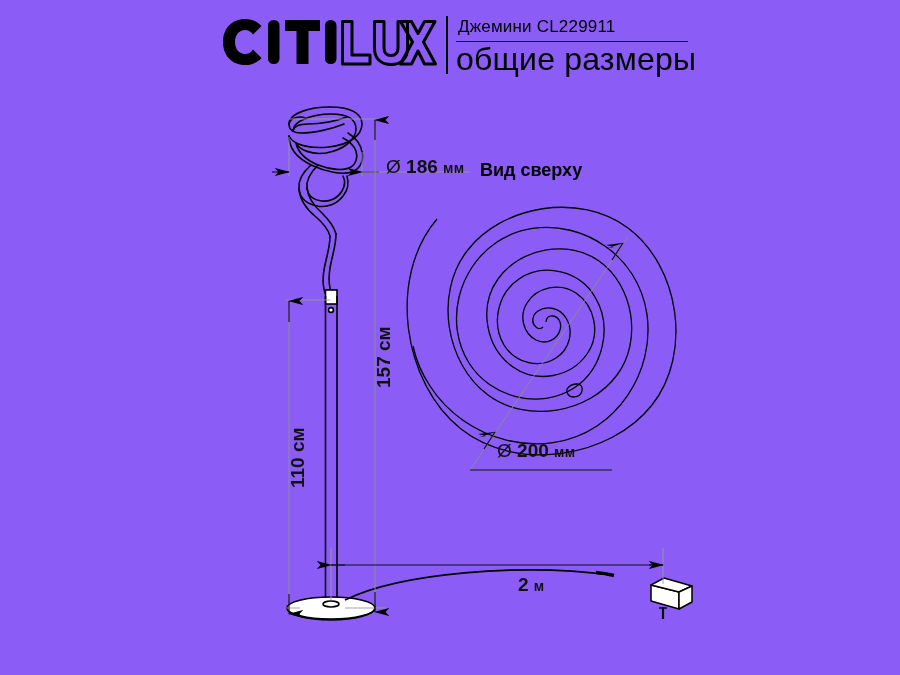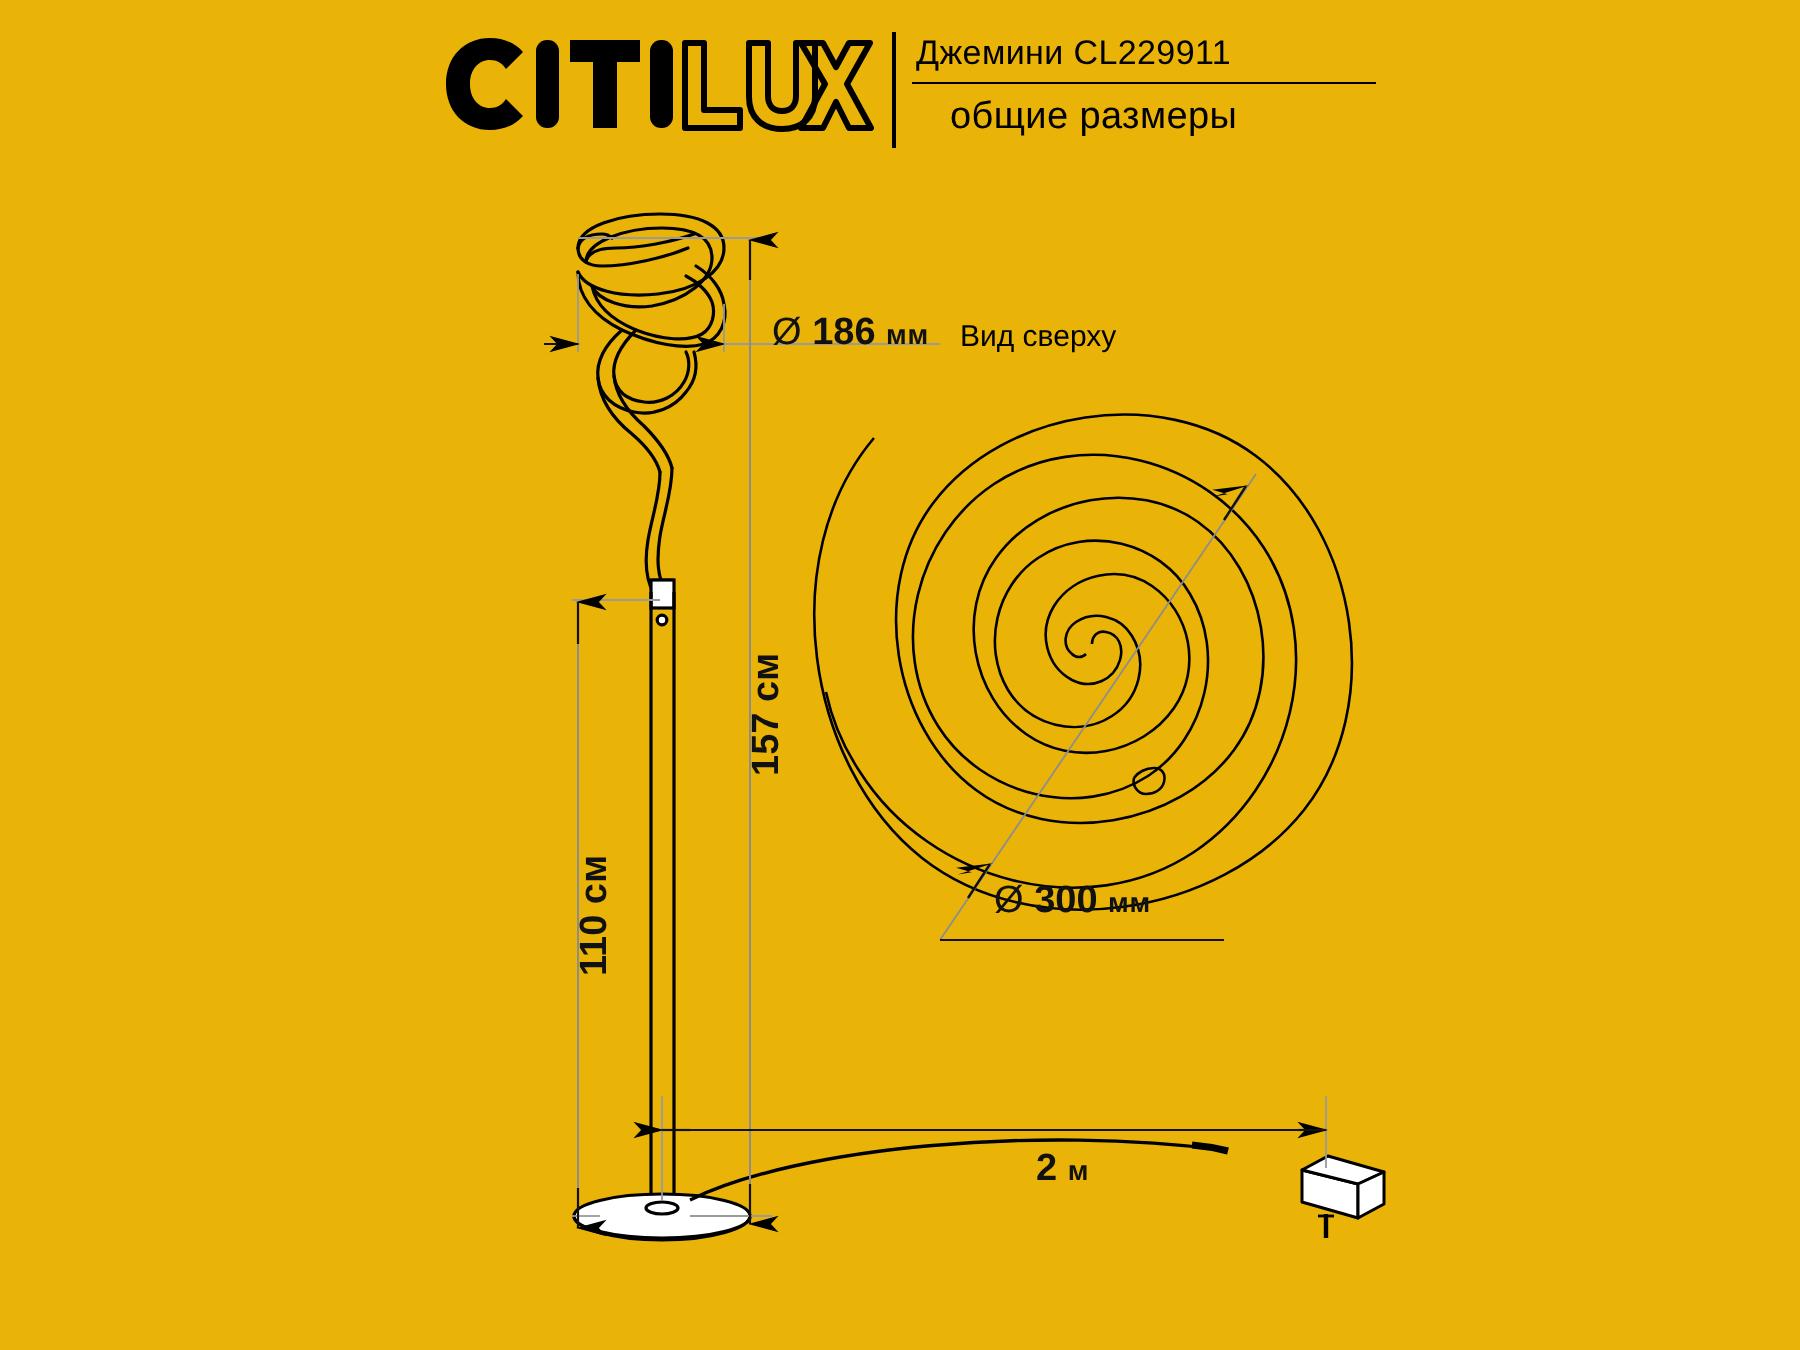--- a/index.html
+++ b/index.html
@@ -9,21 +9,21 @@
     background: #ffffff;
   }
   body {
     font-family: "Liberation Sans", "DejaVu Sans", sans-serif;
     color: #000000;
   }
   #page {
     position: relative;
     width: 900px;
     height: 675px;
-    background: #eab308;
+    background: #8b5cf6;
     overflow: hidden;
   }
 
   
   #header {
     position: absolute;
     left: 0;
     top: 0;
     width: 900px;
     height: 88px;
@@ -69,27 +69,26 @@
     left: 10px;
     top: 27px;
     width: 232px;
     height: 1px;
     background: #000;
   }
   #title-line2 {
     position: absolute;
     left: 10px;
     top: 29px;
-    font-size: 19px;
+    font-size: 32px;
     font-weight: 400;
     letter-spacing: 0.2px;
     white-space: nowrap;
     line-height: 32px;
     color: #000;
-    margin-left: 19px;
   }
 
   
   #drawing {
     position: absolute;
     left: 0;
     top: 0;
     width: 900px;
     height: 583px;
   }
@@ -108,22 +107,22 @@
     font-size: 14px;
     font-weight: 700;
     letter-spacing: 0.3px;
   }
   .dim-label .dia {
     font-size: 19px;
     font-weight: 400;
   }
   .view-label {
     position: absolute;
-    font-size: 15px;
-    font-weight: 400;
+    font-size: 18px;
+    font-weight: 700;
     color: #000;
     white-space: nowrap;
     line-height: 1;
   }
   .rot-label {
     position: absolute;
     transform-origin: 0 0;
     transform: rotate(-90deg);
     font-size: 19px;
     font-weight: 700;
@@ -356,21 +355,21 @@
     <div class="dim-label" style="left:386px; top:157px;">
       <span class="dia">Ø</span>
       <span>186</span>
       <span class="unit">мм</span>
     </div>
 
     <div class="view-label" style="left:480px; top:161px;">Вид сверху</div>
 
     <div class="dim-label" style="left:497px; top:441px;">
       <span class="dia">Ø</span>
-      <span>300</span>
+      <span>200</span>
       <span class="unit">мм</span>
     </div>
 
     <div class="dim-label" style="left:518px; top:539px;margin-top:36px;">
       <span>2</span>
       <span class="unit">м</span>
     </div>
 
     <div class="rot-label" style="left:374px; top:388px;">
       <span>157</span>

